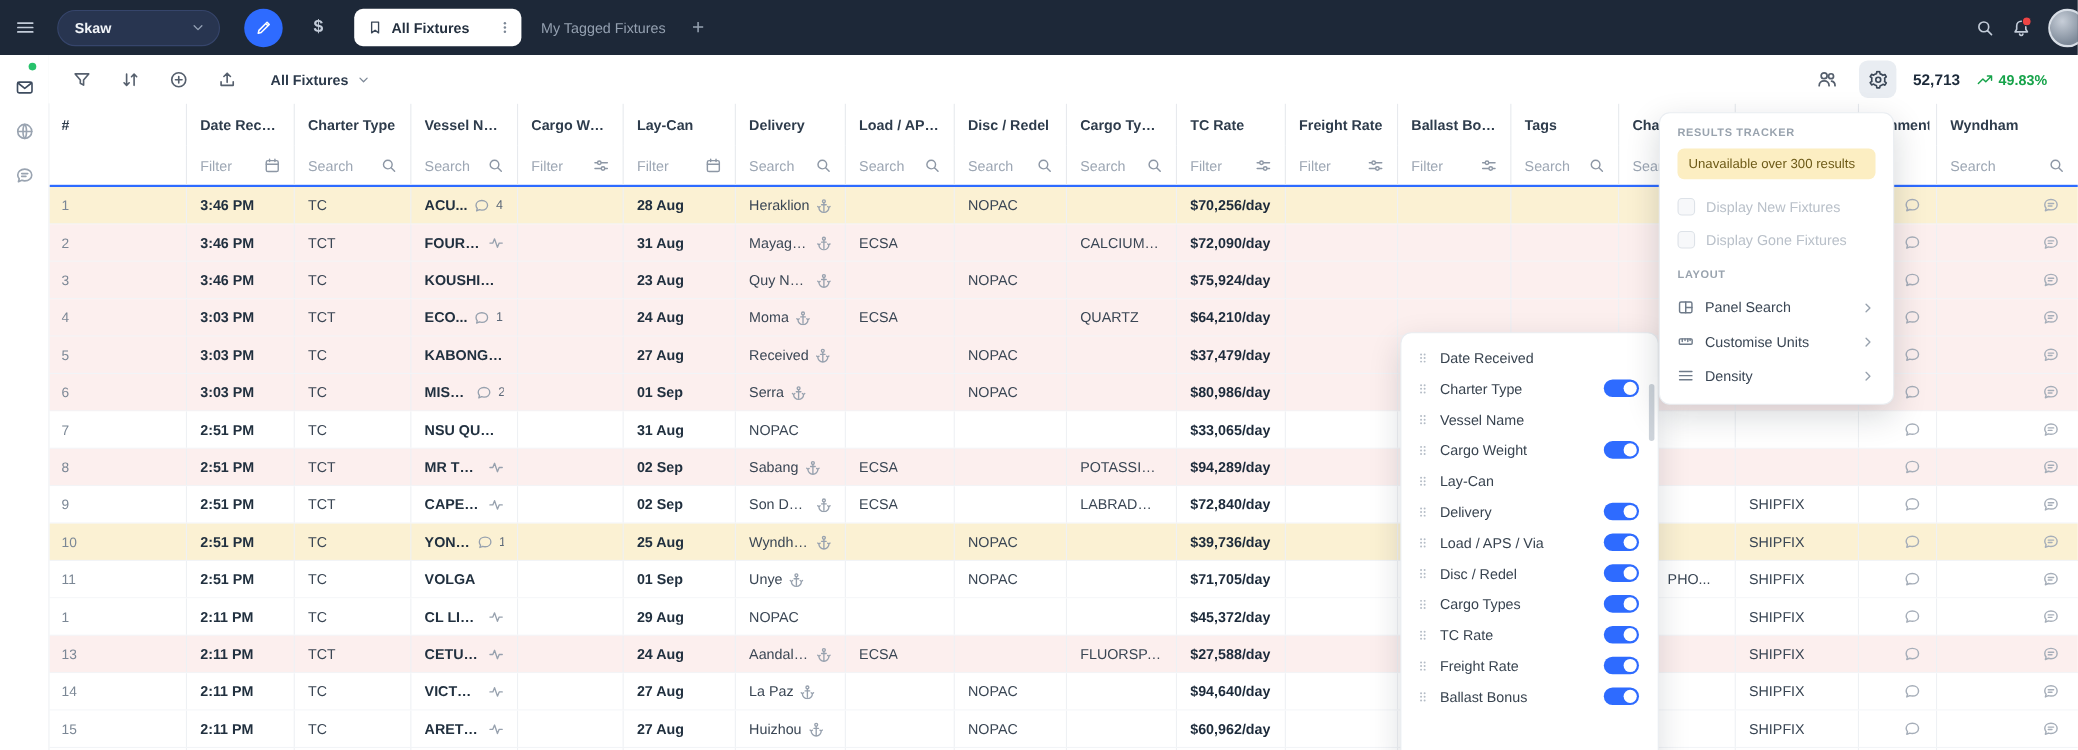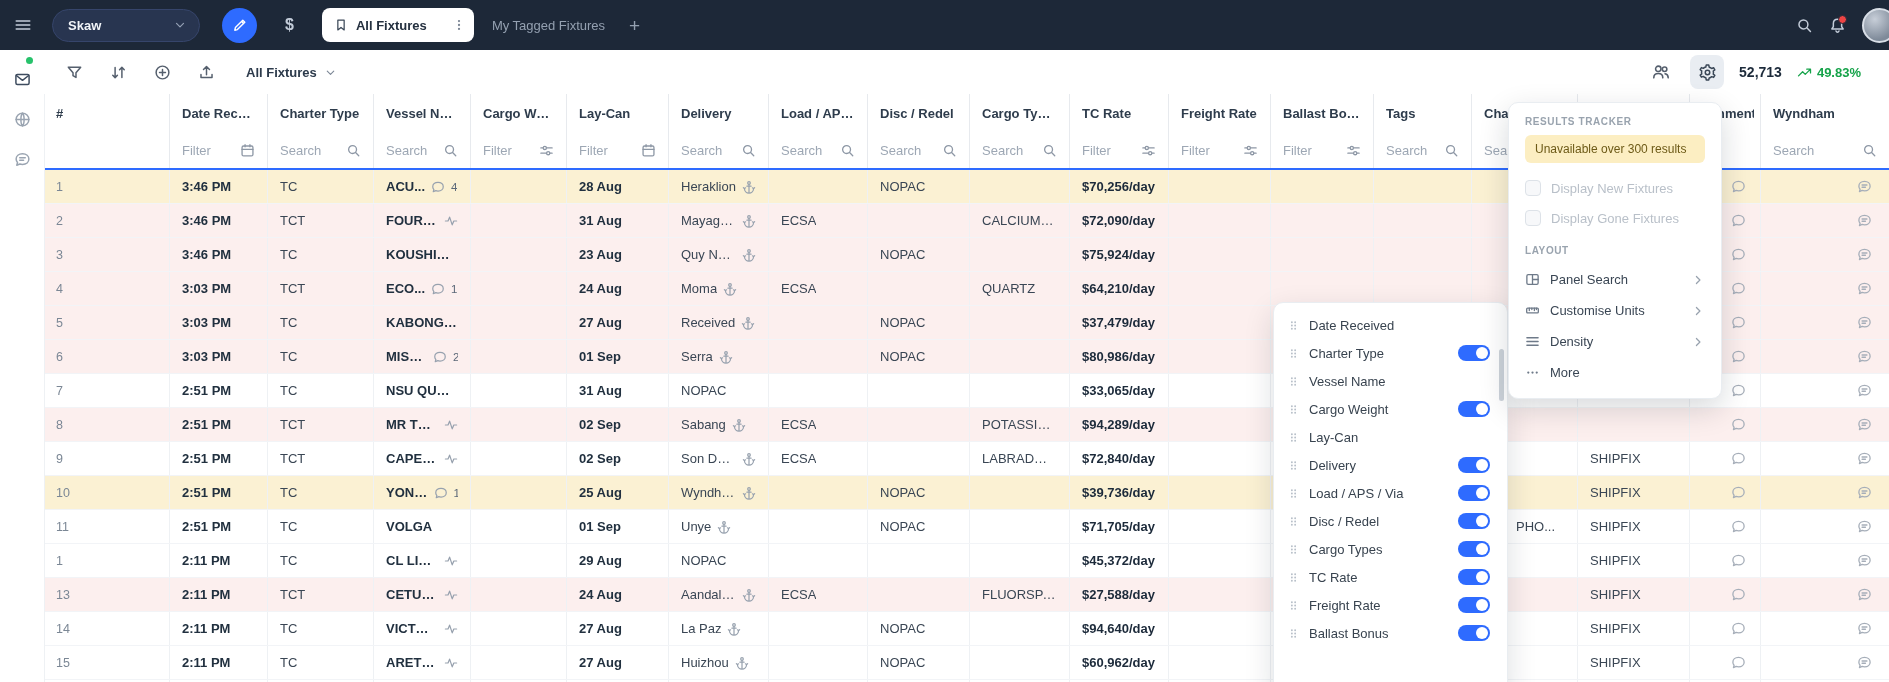--- a/index.html
+++ b/index.html
@@ -1606,26 +1606,16 @@
               <path d="M2 4 H14 M2 8 H14 M2 12 H14"></path>
             </svg>
           </span>
           <span class="mi-label">Density</span>
           <span class="i mi-chevron i14">
             <svg viewBox="0 0 16 16" fill="none" stroke="currentColor" stroke-width="1.4" stroke-linecap="round" stroke-linejoin="round">
               <path d="M6.2 4 L10.2 8 L6.2 12"></path>
             </svg>
           </span>
         </div>
-        <div class="menu-item">
-          <span class="i mi-icon i15">
-            <svg viewBox="0 0 16 16" fill="currentColor">
-              <circle cx="3.5" cy="8" r="1.2"></circle>
-              <circle cx="8" cy="8" r="1.2"></circle>
-              <circle cx="12.5" cy="8" r="1.2"></circle>
-            </svg>
-          </span>
-          <span class="mi-label">More</span>
-        </div>
       </div>
   </div>
 
 </div>
 
 </body></html>

